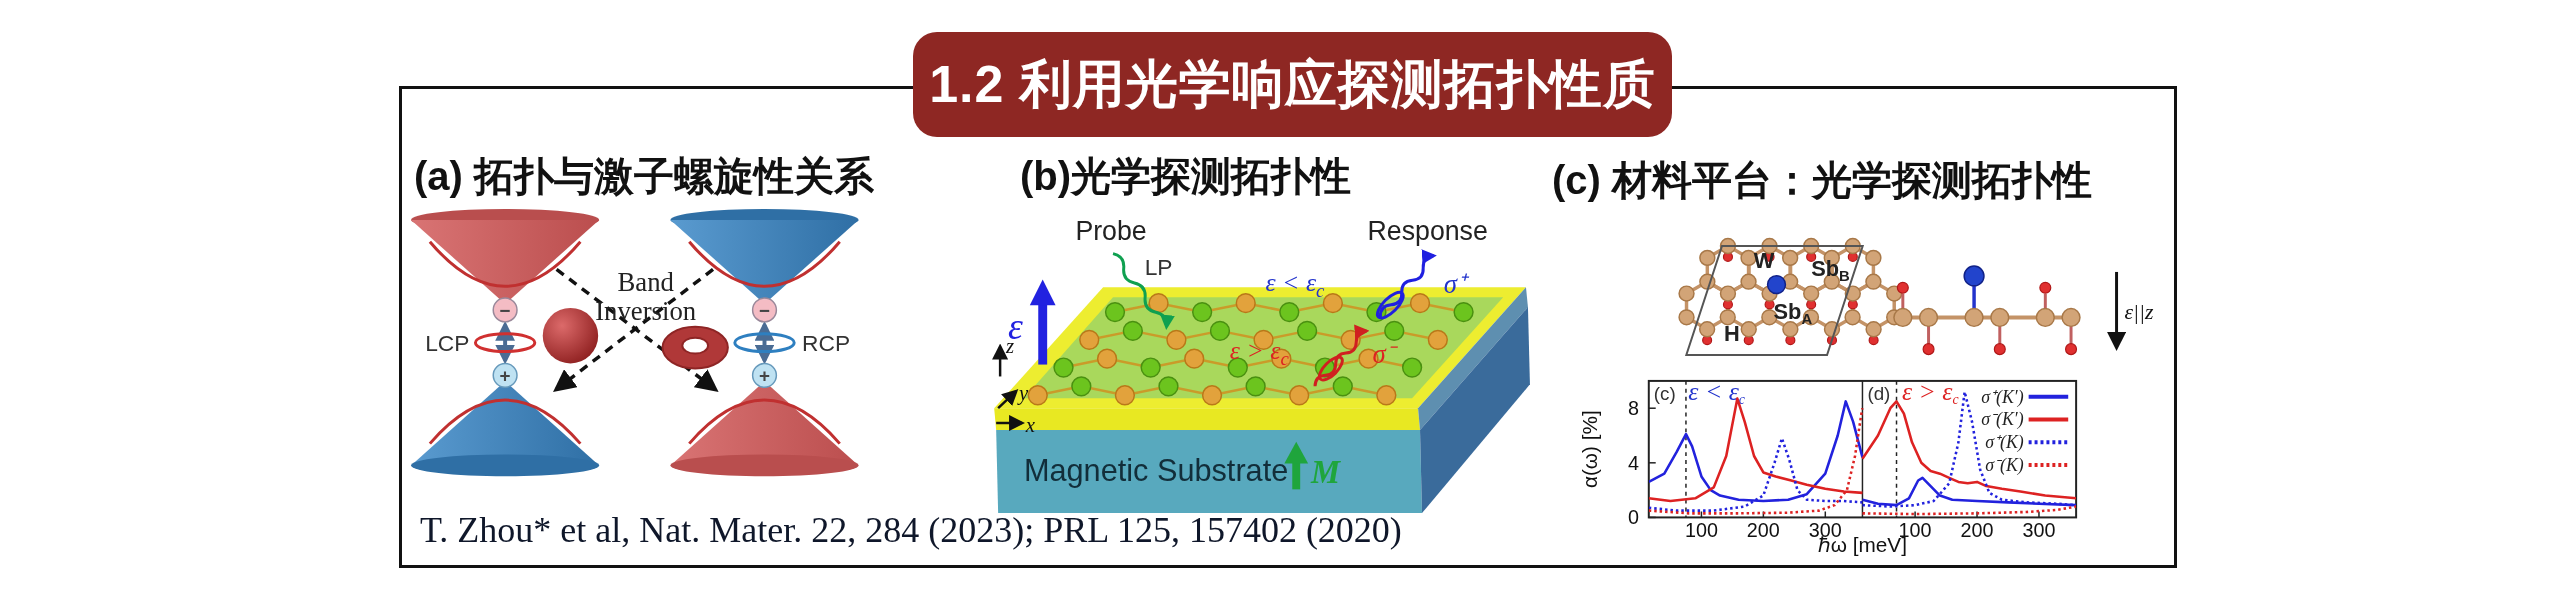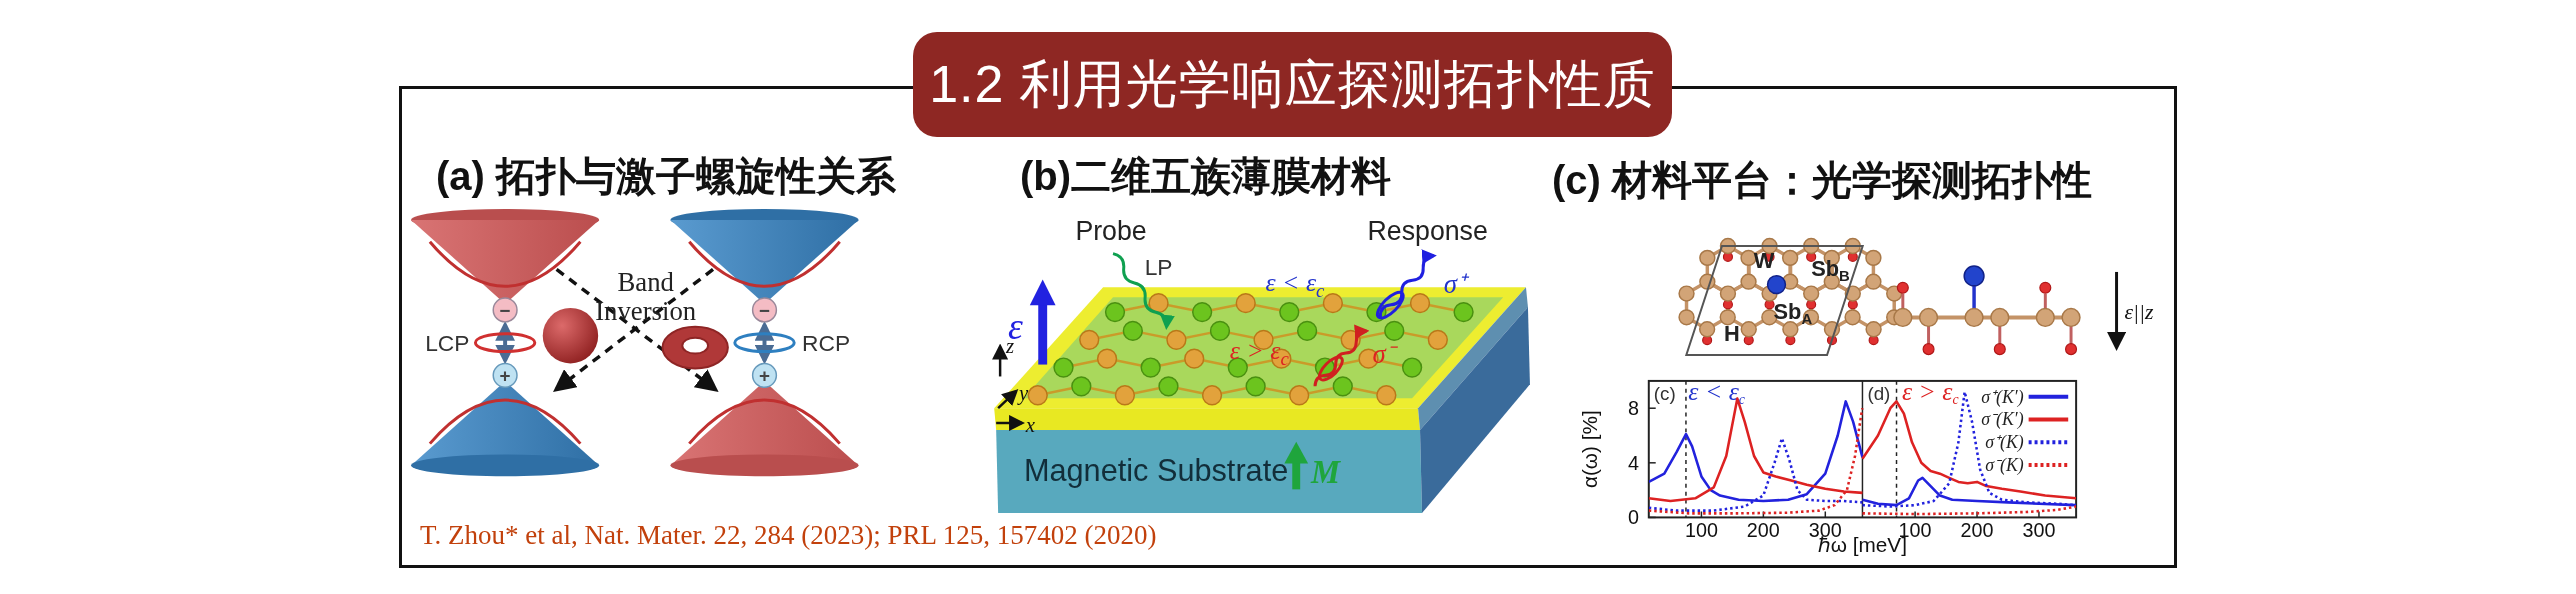--- a/index.html
+++ b/index.html
@@ -2,43 +2,43 @@
 <html><head>
 <meta charset="utf-8">
 <style>
   html,body{margin:0;padding:0;background:#ffffff;}
   body{width:2576px;height:594px;position:relative;overflow:hidden;
        font-family:"Liberation Sans", sans-serif;}
   .abs{position:absolute;}
   .main-box{left:399px;top:86px;width:1772px;height:476px;border:3px solid #111;background:#fff;}
   .banner{left:913px;top:32px;width:759px;height:105px;background:#8E2723;border-radius:24px;
           display:flex;align-items:center;justify-content:center;z-index:5;}
-  .banner-title{color:#fff;font-size:52px;font-weight:normal;letter-spacing:1px;white-space:nowrap;}
+  .banner-title{color:#fff;font-size:52px;font-weight:bold;letter-spacing:1px;white-space:nowrap;}
   .panel-heading{font-size:40px;font-weight:bold;color:#111;white-space:nowrap;z-index:4;}
-  .citation{font-family:"Liberation Serif", serif;font-size:27px;color:#c2410c;white-space:nowrap;z-index:4;margin-top:11px;}
+  .citation{font-family:"Liberation Serif", serif;font-size:36px;color:#0f172a;white-space:nowrap;z-index:4;}
   svg{overflow:visible;}
   svg text{font-family:"Liberation Sans", sans-serif;}
   .serif{font-family:"Liberation Serif", serif;}
   .tick{font-size:20px;fill:#111;}
   .alabel{font-size:21px;fill:#111;}
   .sublabel{font-size:19px;fill:#333;}
   .leg{font-size:18px;fill:#222;font-style:italic;font-family:"Liberation Serif", serif;}
   .cond{font-size:26px;font-style:italic;font-family:"Liberation Serif", serif;}
 </style>
 </head>
 <body>
 
 <div class="abs main-box"></div>
 
 <div class="abs banner">
   <span class="banner-title">1.2 利用光学响应探测拓扑性质</span>
 </div>
 
-<div class="abs panel-heading" style="left:436px;top:149px;">(a) 拓扑与激子螺旋性关系</div>
-<div class="abs panel-heading" style="left:1020px;top:149px;">(b)二维五族薄膜材料</div>
+<div class="abs panel-heading" style="left:414px;top:149px;">(a) 拓扑与激子螺旋性关系</div>
+<div class="abs panel-heading" style="left:1020px;top:149px;">(b)光学探测拓扑性</div>
 <div class="abs panel-heading" style="left:1552px;top:153px;">(c) 材料平台：光学探测拓扑性</div>
 
 <svg class="abs" style="left:408px;top:210px;" width="614" height="297" viewBox="0 0 620 300">
   <defs>
     <radialGradient id="sphG" cx="35%" cy="32%" r="75%">
       <stop offset="0%" stop-color="#DC6A6A"></stop>
         <stop offset="100%" stop-color="#8E1F1F"></stop>
     </radialGradient>
     <linearGradient id="redCone" x1="0" x2="1">
         <stop offset="0%" stop-color="#D97474"></stop>

